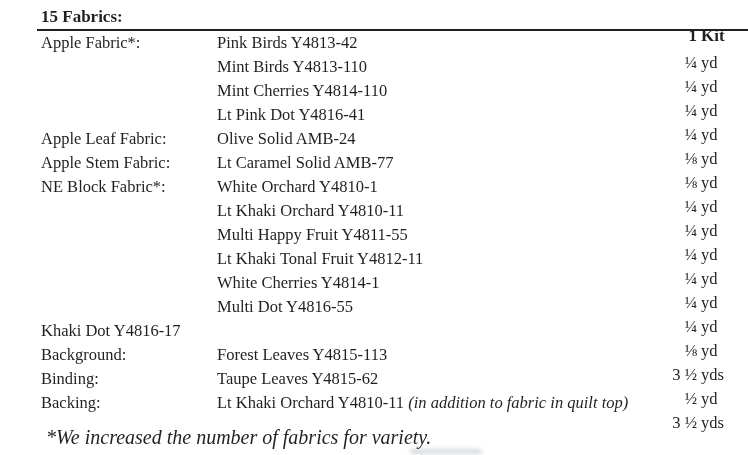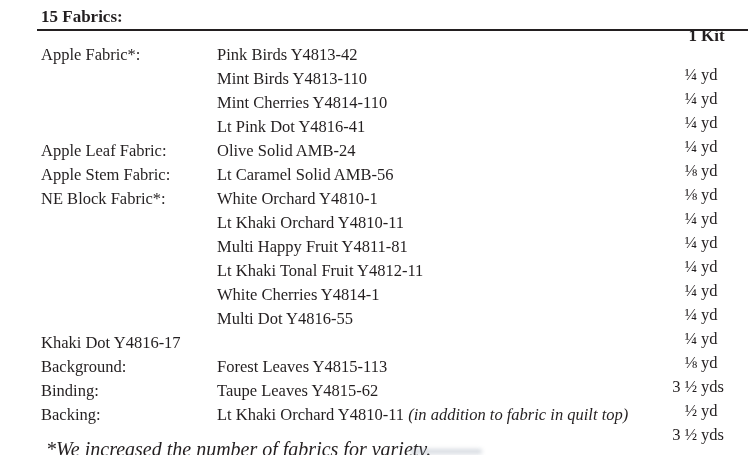--- a/index.html
+++ b/index.html
@@ -35,21 +35,21 @@
     width: 80px;
     display: flex;
     align-items: baseline;
   }
   .rule {
     height: 0;
     border-top: 2px solid #231f20;
     margin-left: 37px;
   }
   
-  .rows { padding-top: 12px; }
+  .rows { padding-top: 0; }
   .row {
     display: flex;
     align-items: center;
     height: 24px;
     padding-left: 41px;
     font-size: 16.5px;
     white-space: nowrap;
   }
   .col-cat { flex: none; width: 176px; }
   .col-fab { flex: 1; min-width: 0; }
@@ -147,21 +147,21 @@
     <span class="col-cat">Apple Leaf Fabric:</span>
     <span class="col-fab"><span>Olive Solid AMB-24</span><span class="fab-note"></span></span>
     <span class="col-amt">
       <span class="amt-num">⅛</span>
       <span class="amt-unit">yd</span>
     </span>
   </div>
 
   <div class="row">
     <span class="col-cat">Apple Stem Fabric:</span>
-    <span class="col-fab"><span>Lt Caramel Solid AMB-56</span><span class="fab-note"></span></span>
+    <span class="col-fab"><span>Lt Caramel Solid AMB-77</span><span class="fab-note"></span></span>
     <span class="col-amt">
       <span class="amt-num">⅛</span>
       <span class="amt-unit">yd</span>
     </span>
   </div>
 
   <div class="row">
     <span class="col-cat">NE Block Fabric*:</span>
     <span class="col-fab"><span>White Orchard Y4810-1</span><span class="fab-note"></span></span>
     <span class="col-amt">
@@ -174,21 +174,21 @@
     <span class="col-cat"></span>
     <span class="col-fab"><span>Lt Khaki Orchard Y4810-11</span><span class="fab-note"></span></span>
     <span class="col-amt">
       <span class="amt-num">¼</span>
       <span class="amt-unit">yd</span>
     </span>
   </div>
 
   <div class="row">
     <span class="col-cat"></span>
-    <span class="col-fab"><span>Multi Happy Fruit Y4811-81</span><span class="fab-note"></span></span>
+    <span class="col-fab"><span>Multi Happy Fruit Y4811-55</span><span class="fab-note"></span></span>
     <span class="col-amt">
       <span class="amt-num">¼</span>
       <span class="amt-unit">yd</span>
     </span>
   </div>
 
   <div class="row">
     <span class="col-cat"></span>
     <span class="col-fab"><span>Lt Khaki Tonal Fruit Y4812-11</span><span class="fab-note"></span></span>
     <span class="col-amt">

